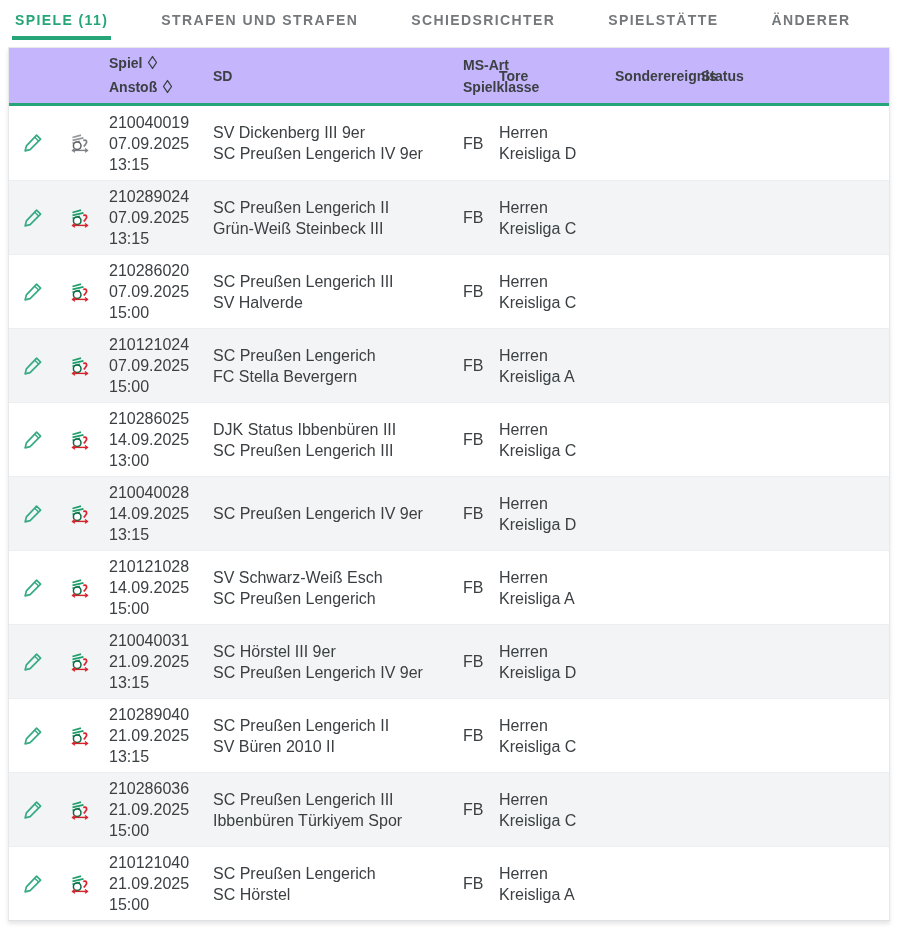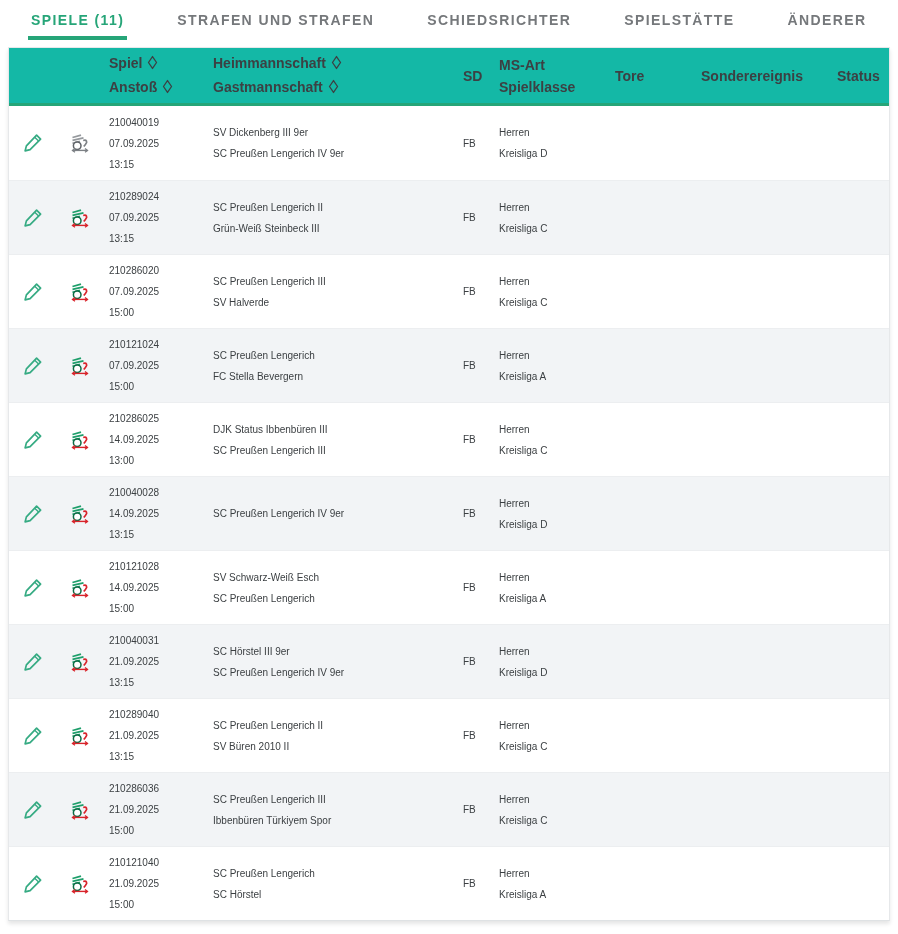--- a/index.html
+++ b/index.html
@@ -2,43 +2,43 @@
 <html><head>
 <meta charset="utf-8">
 <style>
   * { margin:0; padding:0; box-sizing:border-box; }
   html,body { background:#fdfdfd; }
   .page {
     width:898px; height:934px; overflow:hidden; position:relative;
     font-family:"Liberation Sans", sans-serif; color:#3c4043; background:#fff;
   }
   
-  .tabs { display:flex; align-items:flex-start; gap:47px; padding:10px 0 0 12px;margin-left:16px; }
+  .tabs { display:flex; align-items:flex-start; gap:47px; padding:10px 0 0 12px; }
   .tab {
     font-size:14px; font-weight:bold; letter-spacing:1.4px;
     color:#75787b; padding:2px 3px 8px 3px; border-bottom:4px solid transparent;
     cursor:pointer; white-space:nowrap;
   }
   .tab.active { color:#26a578; border-bottom-color:#26a578; }
   
   .table-wrap {
-    margin:7px 8px 0 8px; background:#14b8a6;
+    margin:7px 8px 0 8px; background:#c4b5fd;
     border:1px solid #e6e8ea; border-bottom:1px solid #dfe2e4;
     box-shadow:0 3px 4px rgba(0,0,0,.10);
   }
   .grid {
     display:grid;
     grid-template-columns:48px 46px 104px 250px 36px 116px 86px 136px 1fr;
     align-items:center;
   }
   .thead { height:58px; border-bottom:3px solid #26a578; font-size:14px; font-weight:bold; }
   .hcell { padding-left:6px; line-height:22px; }
   .hline { white-space:nowrap; }
   .sort-icon { display:inline-block; margin-left:5px; vertical-align:-2px; cursor:pointer; }
-  .row { min-height:74px; border-top:1px solid #eceef0; font-size:10px; line-height:21px; background:#fff; }
+  .row { min-height:74px; border-top:1px solid #eceef0; font-size:16px; line-height:21px; background:#fff; }
   .row:first-child { border-top:none; }
   .row.alt { background:#f2f4f6; }
   .cell { padding-left:6px; }
   .c-center { display:flex; justify-content:center; align-items:center; padding-left:0; }
   .icon-btn { background:none; border:none; padding:0; cursor:pointer; line-height:0; }
   
   .pencil-icon path { stroke:#36ab83; }
   
   .report-icon .stripe { stroke:#1d9e6a; }
   .report-icon .ball   { stroke:#0c6b44; fill:#fff; }
@@ -68,28 +68,20 @@
       <div></div>
       <div></div>
       <div class="hcell">
         <div class="hline"><span>Spiel</span><span class="sort-slot"><span class="sort-icon"><svg width="11" height="15" viewBox="0 0 12 16">
                   <path d="M6 1.5 L10.4 8 L6 14.5 L1.6 8 Z" fill="none" stroke="#3c4043" stroke-width="1.4" stroke-linejoin="round"></path>
                 </svg></span></span></div>
         <div class="hline"><span>Anstoß</span><span class="sort-slot"><span class="sort-icon"><svg width="11" height="15" viewBox="0 0 12 16">
                   <path d="M6 1.5 L10.4 8 L6 14.5 L1.6 8 Z" fill="none" stroke="#3c4043" stroke-width="1.4" stroke-linejoin="round"></path>
                 </svg></span></span></div>
       </div>
-      <div class="hcell">
-        <div class="hline"><span>Heimmannschaft</span><span class="sort-slot"><span class="sort-icon"><svg width="11" height="15" viewBox="0 0 12 16">
-                  <path d="M6 1.5 L10.4 8 L6 14.5 L1.6 8 Z" fill="none" stroke="#3c4043" stroke-width="1.4" stroke-linejoin="round"></path>
-                </svg></span></span></div>
-        <div class="hline"><span>Gastmannschaft</span><span class="sort-slot"><span class="sort-icon"><svg width="11" height="15" viewBox="0 0 12 16">
-                  <path d="M6 1.5 L10.4 8 L6 14.5 L1.6 8 Z" fill="none" stroke="#3c4043" stroke-width="1.4" stroke-linejoin="round"></path>
-                </svg></span></span></div>
-      </div>
       <div class="hcell">SD</div>
       <div class="hcell">
         <div class="hline">MS-Art</div>
         <div class="hline">Spielklasse</div>
       </div>
       <div class="hcell">Tore</div>
       <div class="hcell">Sonderereignis</div>
       <div class="hcell">Status</div>
     </div>
 

